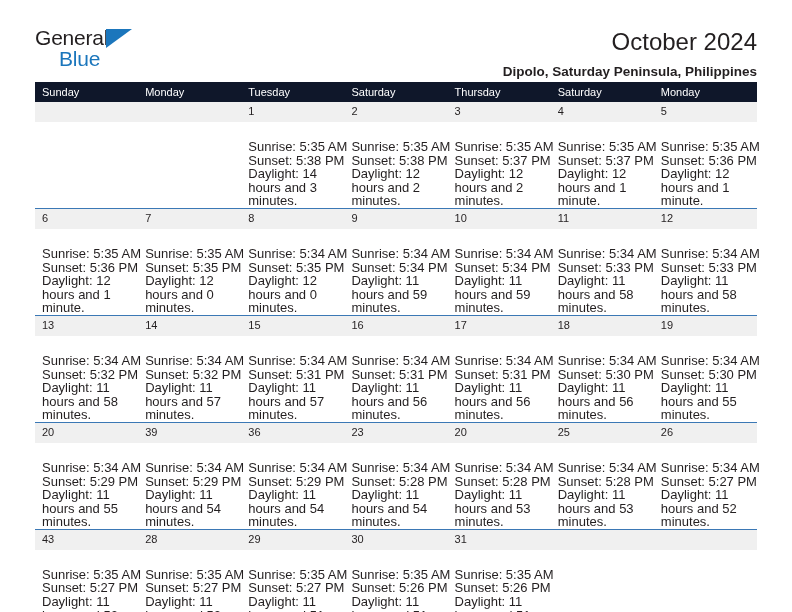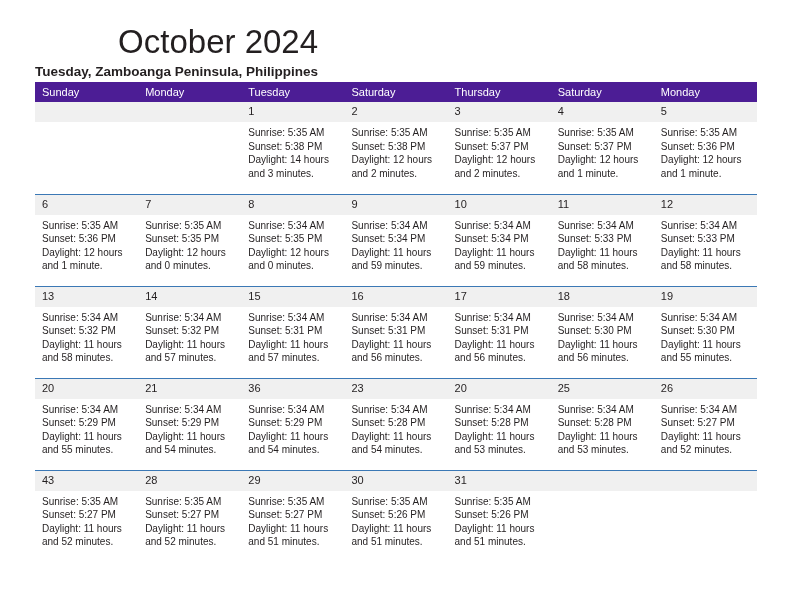--- a/index.html
+++ b/index.html
@@ -62,21 +62,21 @@
     font-size: 21px;
     letter-spacing: -0.2px;
     color: #1b76bc;
     line-height: 24px;
   }
   .title-block {
     text-align: right;
     flex: none;
   }
   .cal-title {
-    font-size: 33px;
+    font-size: 24px;
     color: #231f20;
     line-height: 32px;
     font-weight: normal;
     margin: 0;
   }
   .cal-subtitle {
     font-size: 13.5px;
     font-weight: bold;
     color: #231f20;
     line-height: 20px;
@@ -84,21 +84,21 @@
   }
 
   
   .calendar {
     width: 722px;
     border-collapse: collapse;
     table-layout: fixed;
     margin-top: 10px;
   }
   .calendar th {
-    background: #4c1d95;
+    background: #0f172a;
     color: #ffffff;
     font-size: 11px;
     font-weight: normal;
     text-align: left;
     padding: 4px 0 4px 7px;
     height: 18px;
     box-sizing: border-box;
     border: none;
   }
   .calendar td {
@@ -117,43 +117,48 @@
     font-size: 11px;
     color: #231f20;
     padding: 3px 0 4px 7px;
     line-height: 13px;
     min-height: 13px;
   }
   .daynum.empty {
     color: transparent;
   }
   .info {
-    padding: 4px 6px 0 7px;
-    font-size: 10px;
+    padding: 18px 6px 0 7px;
+    font-size: 13px;
     line-height: 13.6px;
     color: #231f20;
   }
   .info div {
     white-space: nowrap;
   }
   .info .daylight {
     white-space: normal;
   }
 </style>
 </head>
 <body>
 
 <div class="page">
 
   <div class="header">
 
+    <div class="logo">
+      <span class="logo-general">General</span>
+      <span class="logo-tri"></span>
+      <span class="logo-blue">Blue</span>
+    </div>
 
     <div class="title-block">
       <h1 class="cal-title">October 2024</h1>
-      <p class="cal-subtitle">Tuesday, Zamboanga Peninsula, Philippines</p>
+      <p class="cal-subtitle">Dipolo, Saturday Peninsula, Philippines</p>
     </div>
 
   </div>
 
   <table class="calendar">
     <thead>
       <tr id="weekday-row">
           <th>Sunday</th>
           <th>Monday</th>
           <th>Tuesday</th>
@@ -331,21 +336,21 @@
         <tr class="week">
           <td class="day-cell">
             <div class="daynum">20</div>
             <div class="info">
               <div>Sunrise: 5:34 AM</div>
               <div>Sunset: 5:29 PM</div>
               <div class="daylight">Daylight: 11 hours and 55 minutes.</div>
             </div>
           </td>
           <td class="day-cell">
-            <div class="daynum">21</div>
+            <div class="daynum">39</div>
             <div class="info">
               <div>Sunrise: 5:34 AM</div>
               <div>Sunset: 5:29 PM</div>
               <div class="daylight">Daylight: 11 hours and 54 minutes.</div>
             </div>
           </td>
           <td class="day-cell">
             <div class="daynum">36</div>
             <div class="info">
               <div>Sunrise: 5:34 AM</div>

